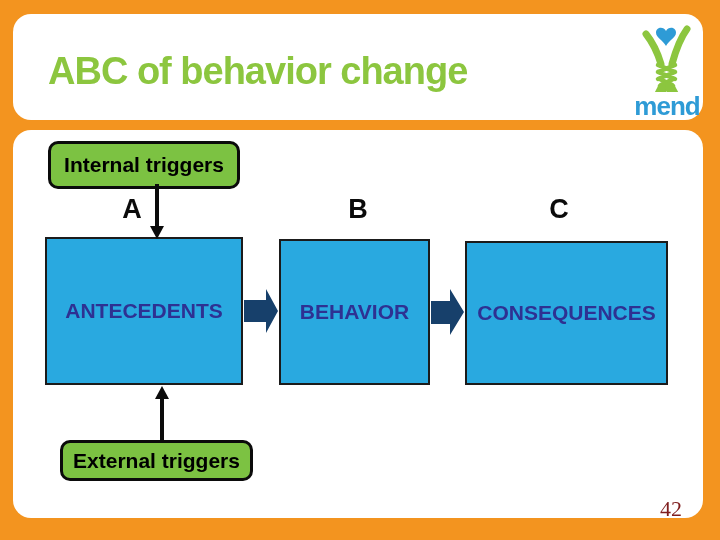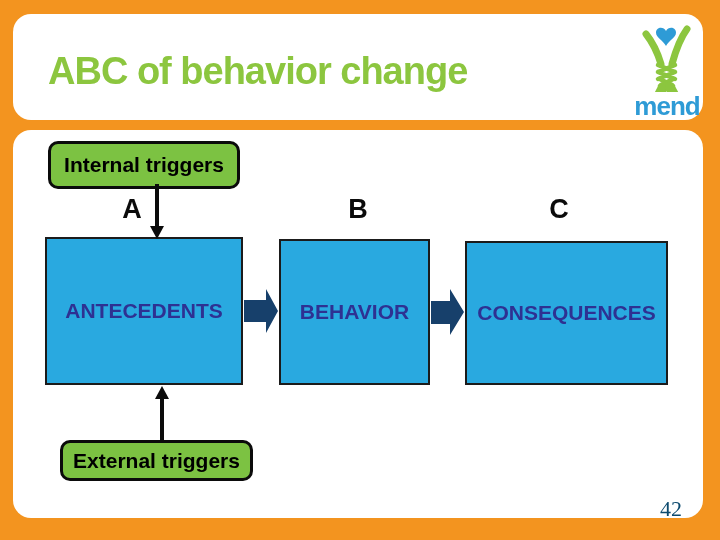--- a/index.html
+++ b/index.html
@@ -105,21 +105,21 @@
     z-index: 3;
     pointer-events: none;
   }
 
   .page-number {
     position: absolute;
     left: 660px; top: 496px;
     width: 44px;
     font-family: "Liberation Serif", serif;
     font-size: 22px;
-    color: #0c4a6e;
+    color: #7f1d1d;
     z-index: 2;
   }
 </style>
 </head>
 <body>
 
 <div class="slide">
 
   <div class="panel title-panel"></div>
   <div class="panel content-panel"></div>

